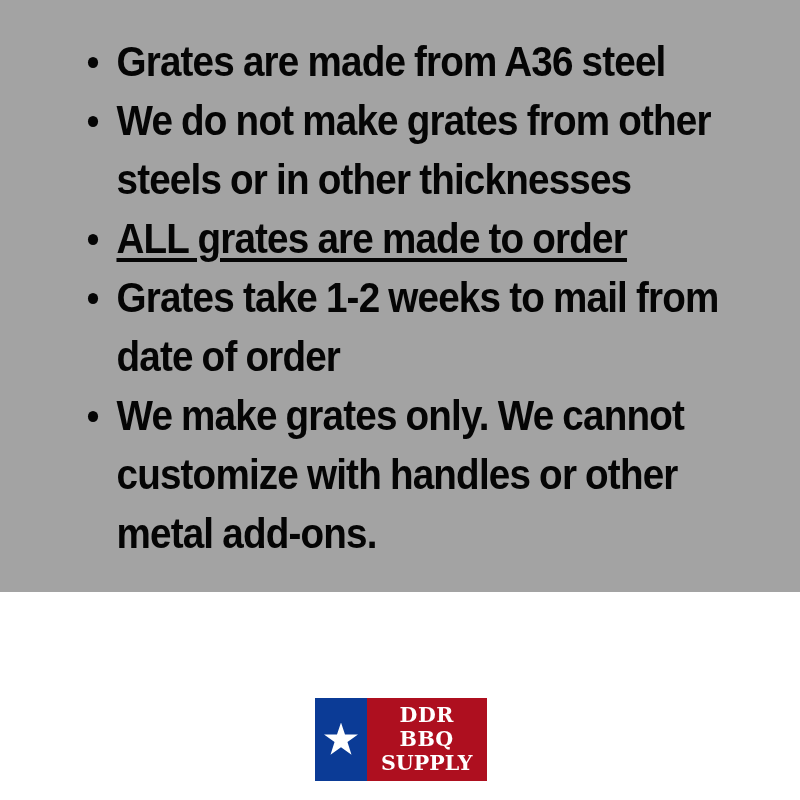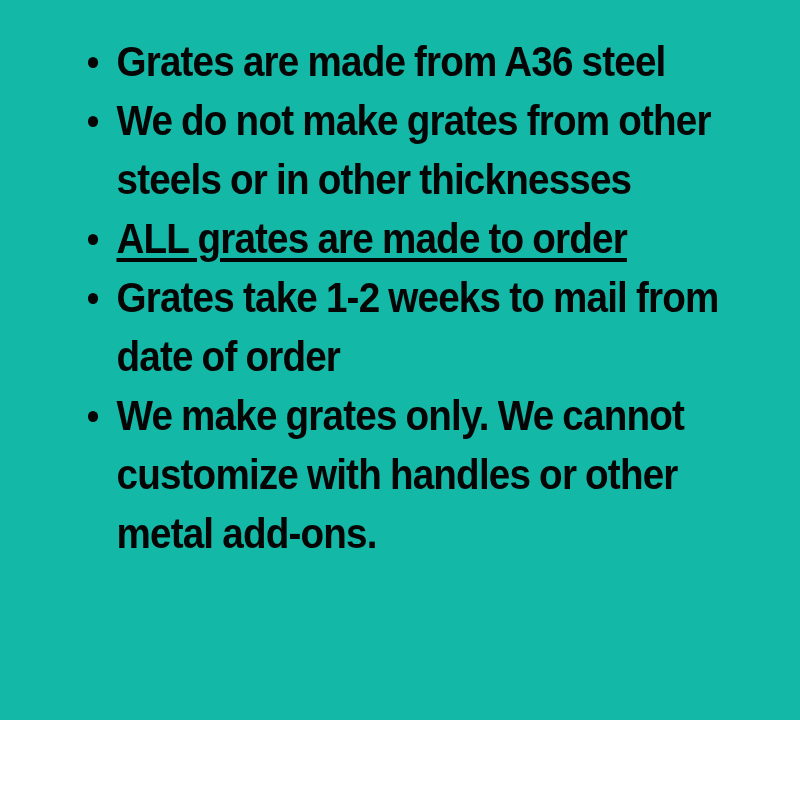--- a/index.html
+++ b/index.html
@@ -10,22 +10,22 @@
     width: 800px;
     height: 800px;
     background: #ffffff;
     font-family: "Liberation Sans", sans-serif;
     overflow: hidden;
   }
 
   .page {
     position: relative;
     width: 800px;
-    height: 720px;
-    background: #14b8a6;
+    height: 592px;
+    background: #a3a3a3;
     box-sizing: border-box;
   }
 
   
   .bullet-list {
     position: absolute;
     left: 76px;
     top: 32px;
     width: 700px;
     margin: 0;
@@ -162,14 +162,24 @@
     <li class="bullet-item">
       <span class="bullet-text">Grates take 1-2 weeks to mail from date of order</span>
     </li>
 
     <li class="bullet-item">
       <span class="bullet-text">We make grates only. We cannot customize with handles or other metal add-ons.</span>
     </li>
 
   </ul>
 
+  <div class="logo">
+    <div class="logo-blue">
+      <div class="logo-star"></div>
+    </div>
+    <div class="logo-red">
+      <div class="logo-line">DDR</div>
+      <div class="logo-line">BBQ</div>
+      <div class="logo-line supply">SUPPLY</div>
+    </div>
+  </div>
 
 </div>
 
 </body></html>

